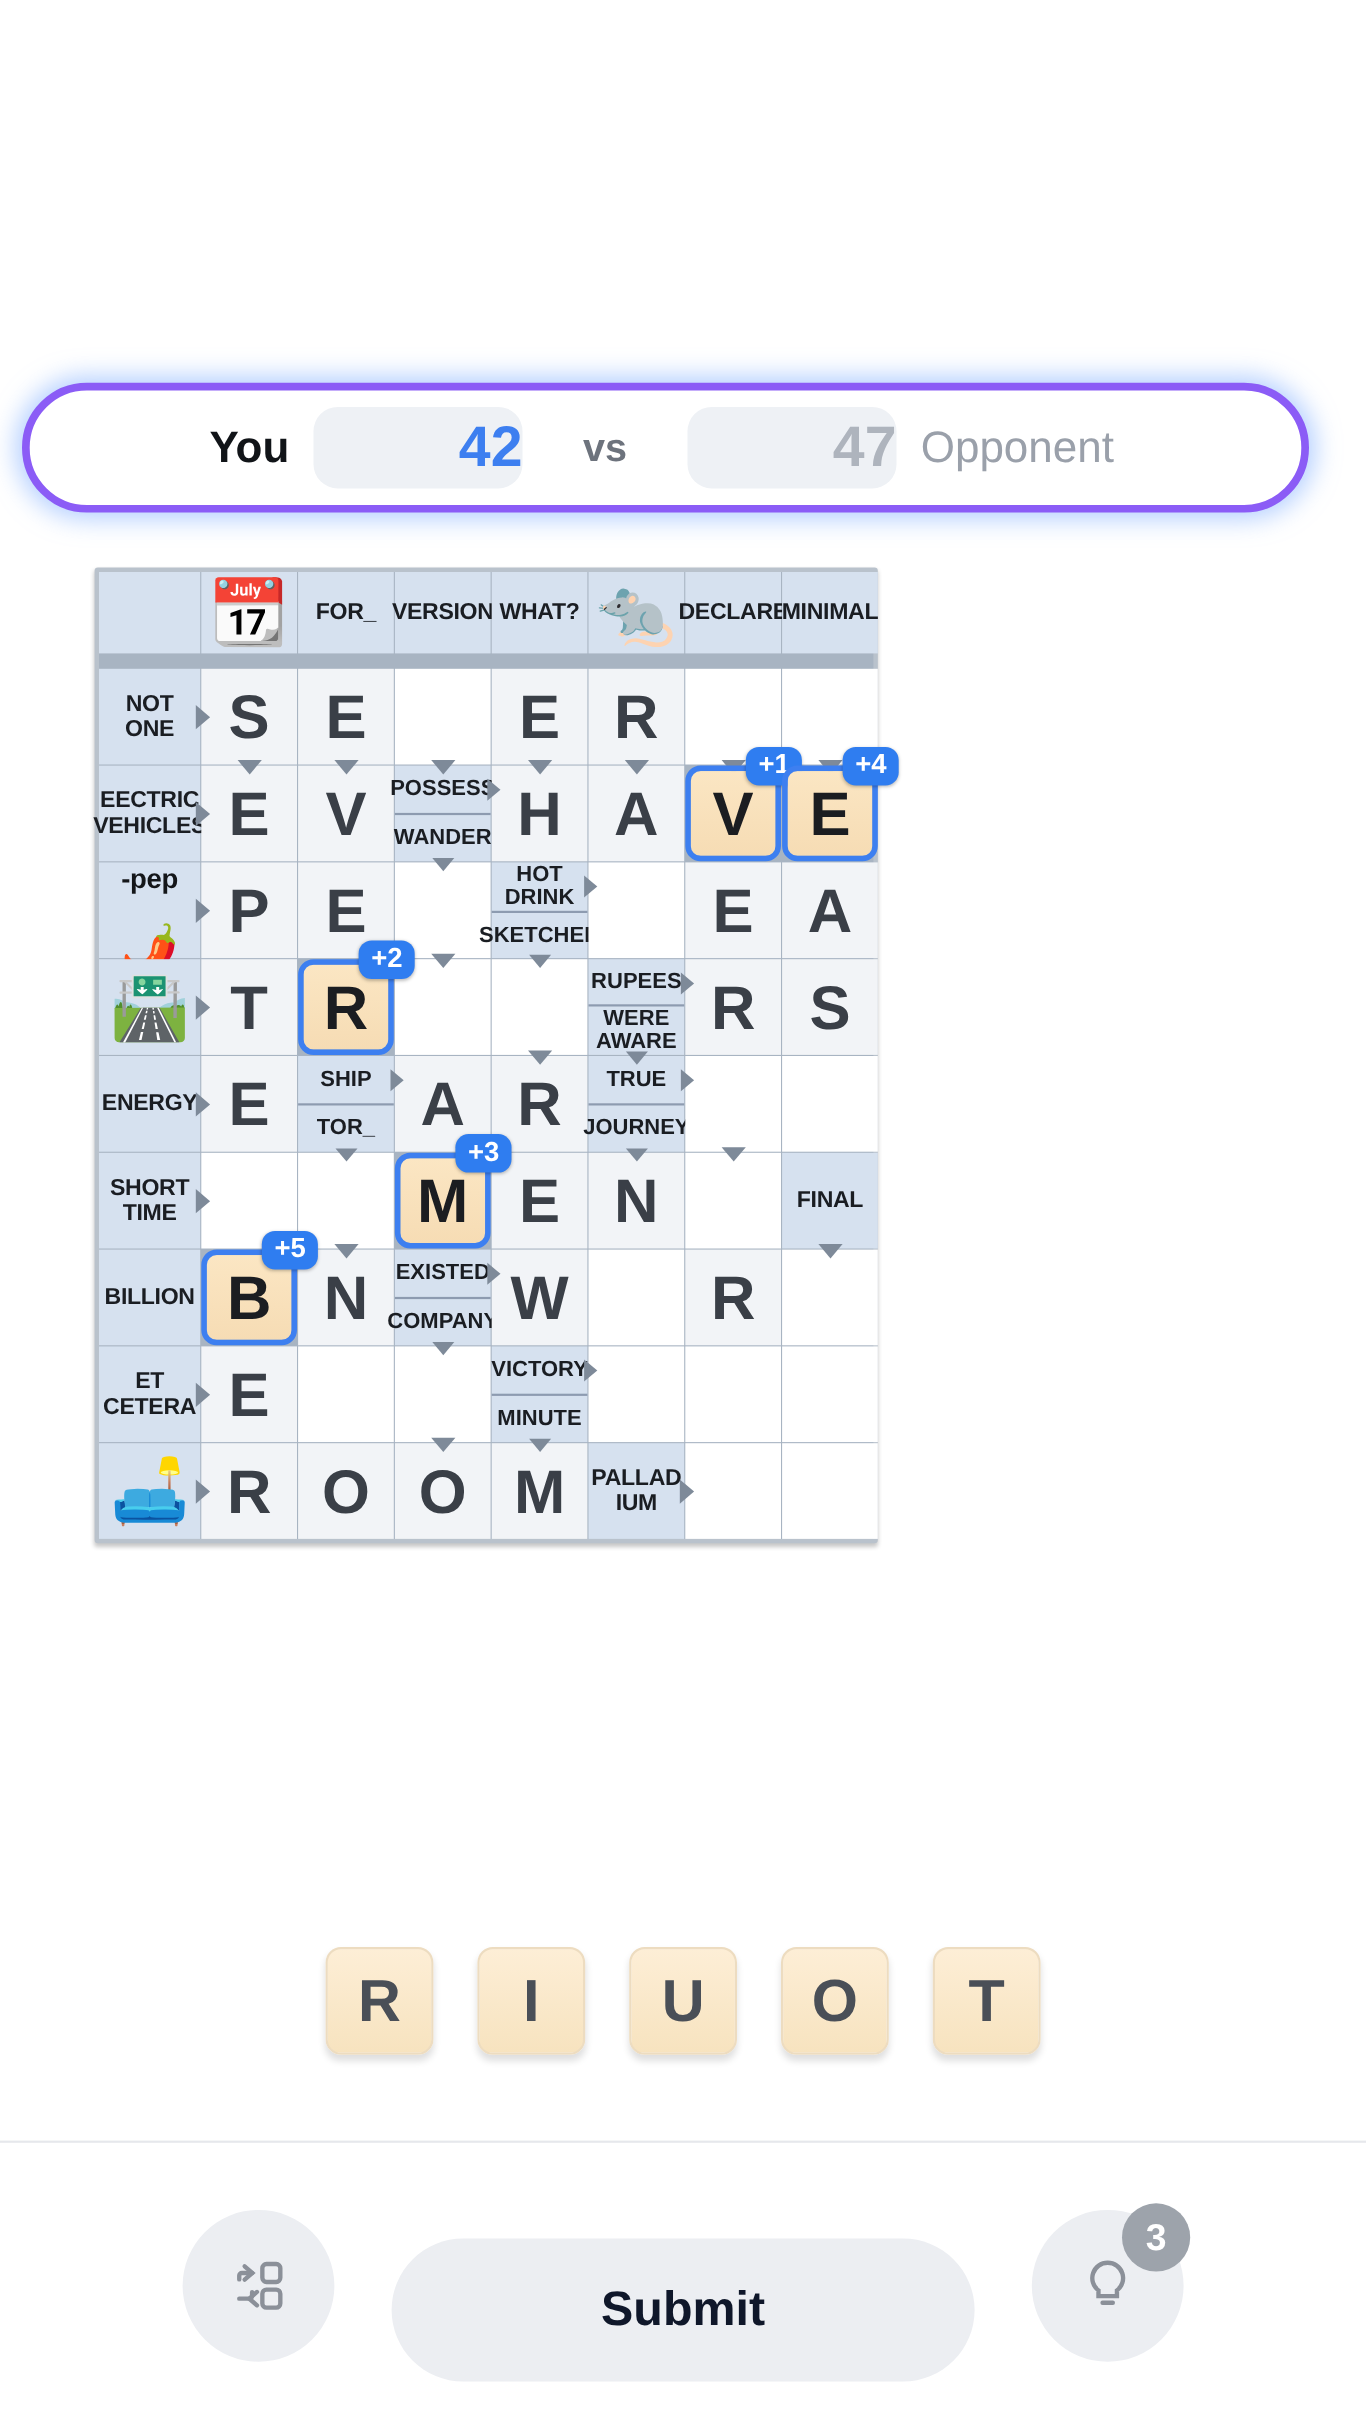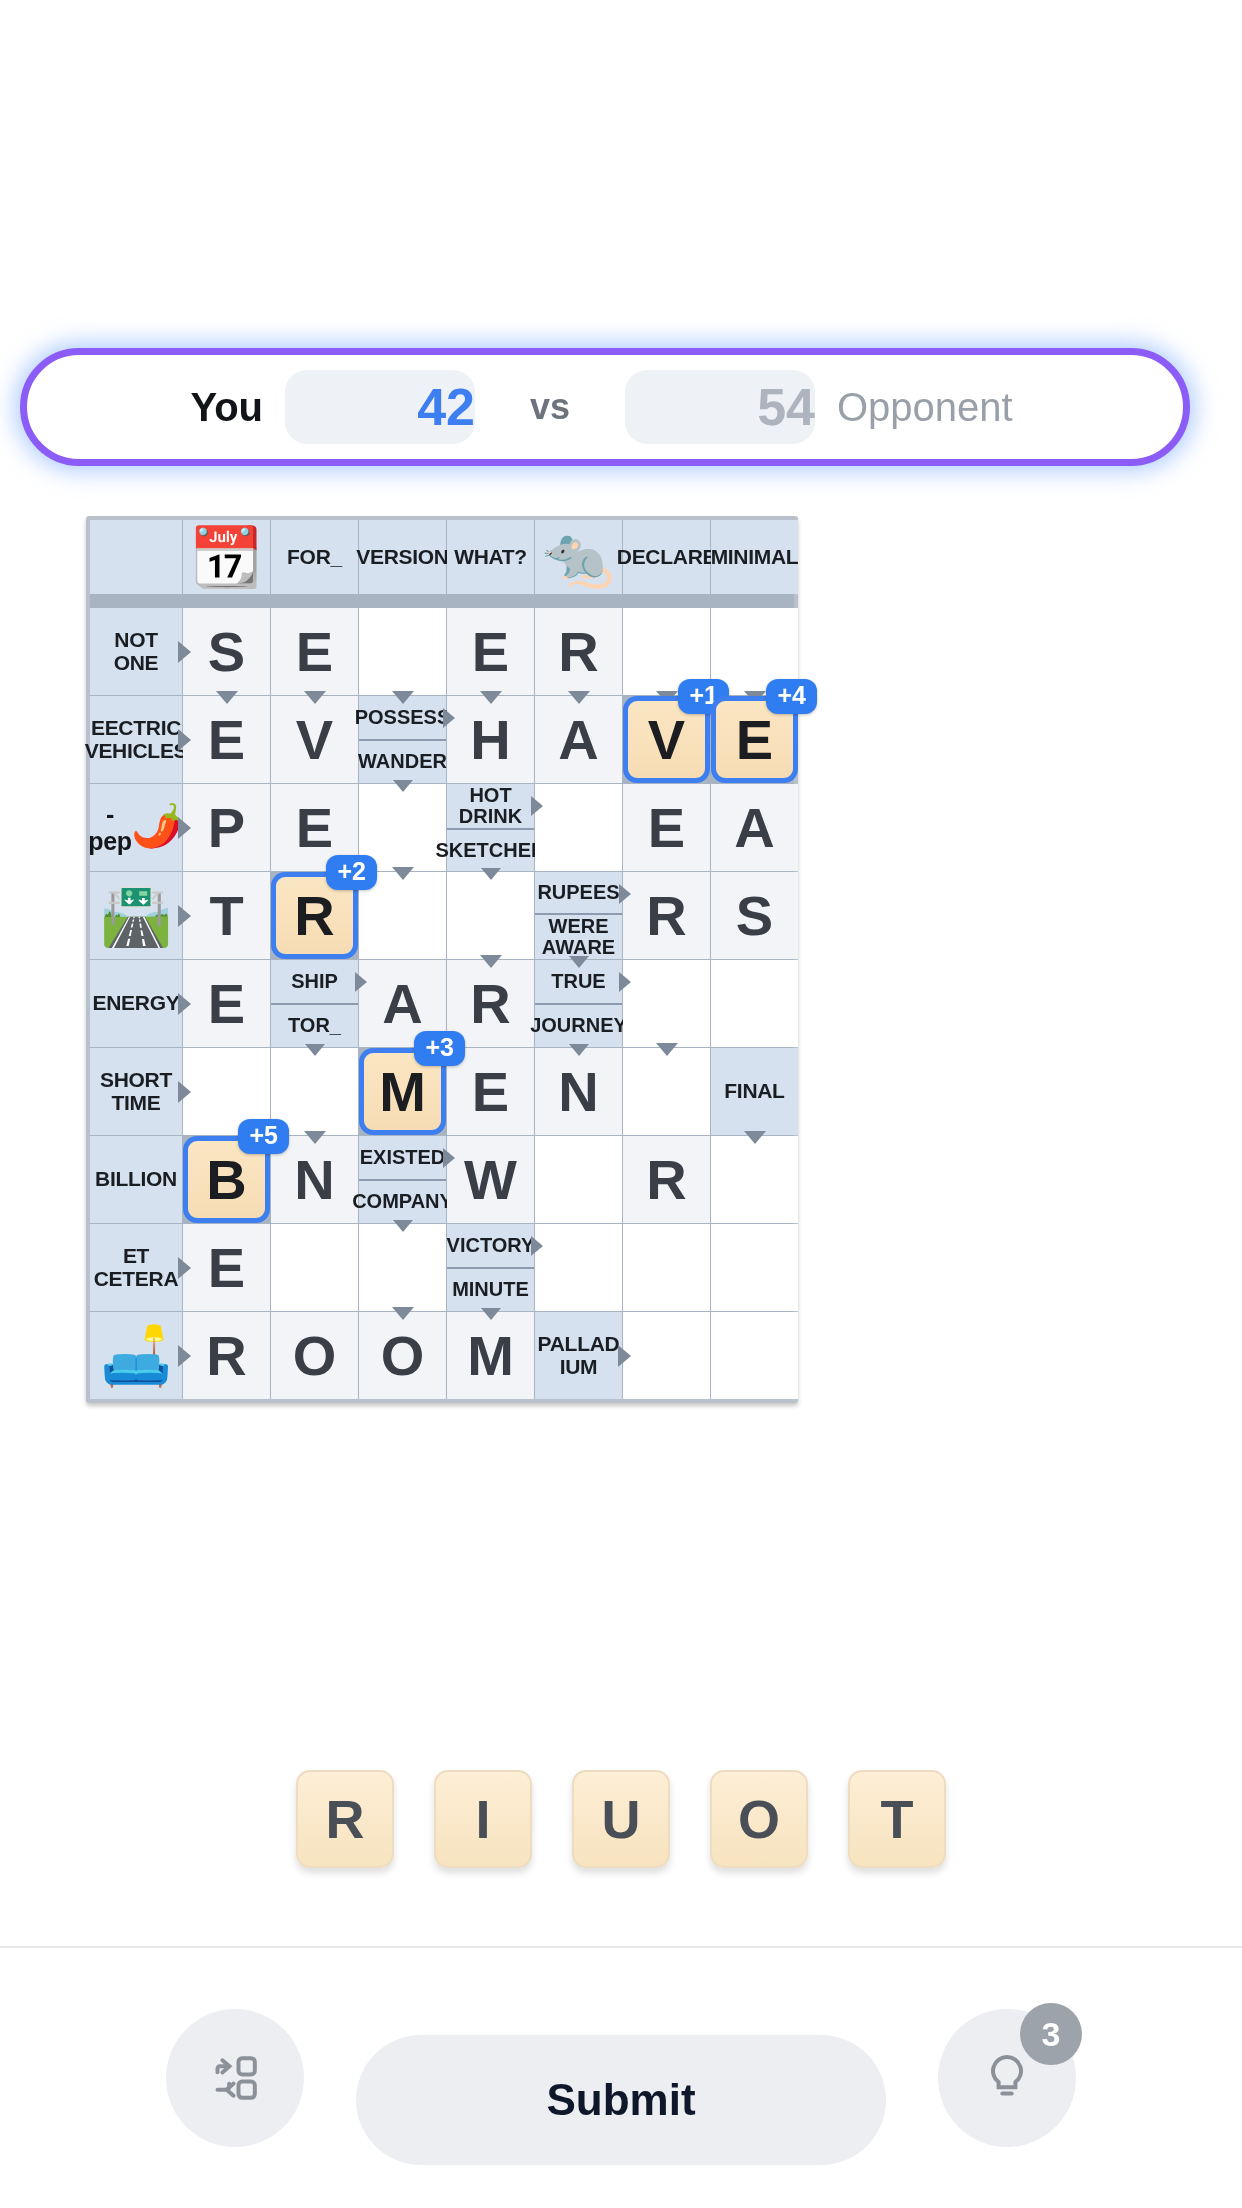--- a/index.html
+++ b/index.html
@@ -156,21 +156,21 @@
     font-size: 25px; font-weight: bold;
     border-radius: 12px;
     padding: 4px 11px 6px 11px;
     line-height: 1;
     z-index: 20;
     box-shadow: 0 1px 3px rgba(0,0,0,0.25);
   }
 
   
   .emoji-clue { font-size: 58px; line-height: 1; }
-  .pep-clue { display:flex; flex-direction:row; align-items:center; justify-content:center; }
+  .pep-clue { display:flex; flex-direction:column; align-items:center; justify-content:flex-start;gap:33px; }
   .pep-text { font-size: 25px; font-weight: bold; color:#141619; }
   .pep-emoji { font-size: 42px; line-height:1; margin-top:-4px; }
 
   
   .tray {
     position: absolute; left: 0; top: 1770px; width: 1242px;
     display: flex; justify-content: center; gap: 40px;
   }
   .tile {
     width: 98px; height: 98px;
@@ -217,21 +217,21 @@
 
 
   <div class="scorebar-wrap">
     <div class="scorebar">
       <div class="you-label">You</div>
       <div class="score-pill">
         <span class="score-you">42</span>
       </div>
       <div class="vs-text">vs</div>
       <div class="score-pill">
-        <span class="score-opp">54</span>
+        <span class="score-opp">47</span>
       </div>
       <div class="opp-label">Opponent</div>
     </div>
   </div>
 
   <div class="grid-outer">
     <div class="grid" id="grid">
         <div class="cell hdr"></div>
         <div class="cell clue">
           <span class="emoji-clue">📆</span>

